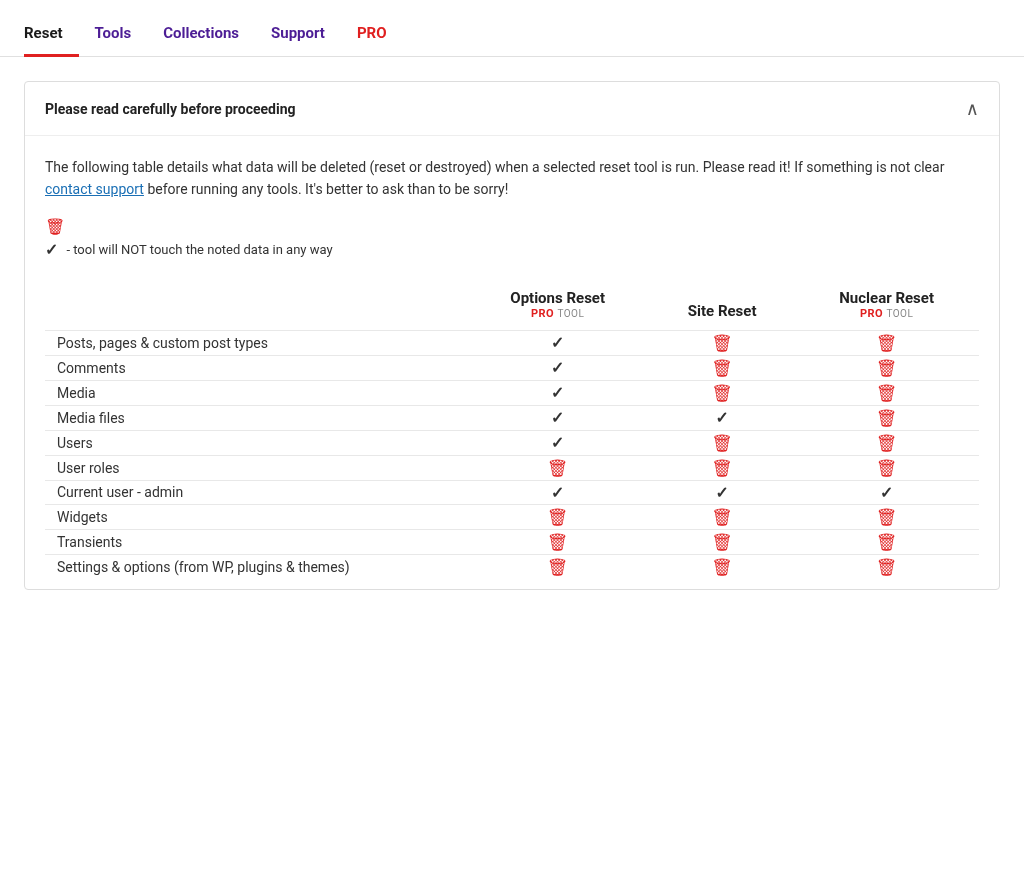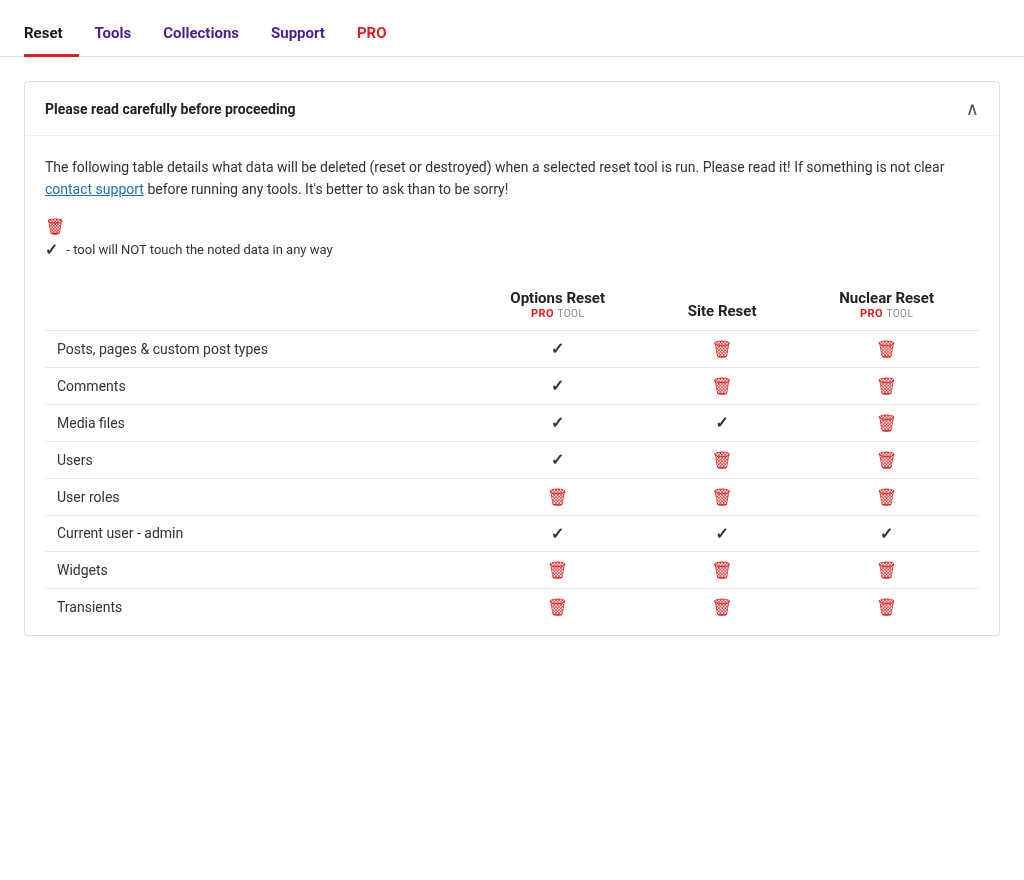--- a/index.html
+++ b/index.html
@@ -147,21 +147,21 @@
       font-weight: 400;
       font-size: 11px;
       color: #e02020;
       text-transform: uppercase;
       letter-spacing: 0.5px;
     }
     .data-table tbody tr {
       border-top: 1px solid #e8e8e8;
     }
     .data-table tbody tr td {
-      padding: 8px 12px;
+      padding: 2px 12px;
       text-align: center;
       font-size: 14px;
       color: #333;
     }
     .data-table tbody tr td:first-child {
       text-align: left;
     }
     .cell-trash {
       color: #e02020;
       font-size: 17px;
@@ -244,20 +244,26 @@
                 <td><span class="cell-trash">🗑</span></td>
                 <td><span class="cell-trash">🗑</span></td>
               </tr>
               <tr>
                 <td>Comments</td>
                 <td><span class="cell-check">✓</span></td>
                 <td><span class="cell-trash">🗑</span></td>
                 <td><span class="cell-trash">🗑</span></td>
               </tr>
               <tr>
+                <td>Media</td>
+                <td><span class="cell-check">✓</span></td>
+                <td><span class="cell-trash">🗑</span></td>
+                <td><span class="cell-trash">🗑</span></td>
+              </tr>
+              <tr>
                 <td>Media files</td>
                 <td><span class="cell-check">✓</span></td>
                 <td><span class="cell-check">✓</span></td>
                 <td><span class="cell-trash">🗑</span></td>
               </tr>
               <tr>
                 <td>Users</td>
                 <td><span class="cell-check">✓</span></td>
                 <td><span class="cell-trash">🗑</span></td>
                 <td><span class="cell-trash">🗑</span></td>
@@ -275,20 +281,26 @@
                 <td><span class="cell-check">✓</span></td>
               </tr>
               <tr>
                 <td>Widgets</td>
                 <td><span class="cell-trash">🗑</span></td>
                 <td><span class="cell-trash">🗑</span></td>
                 <td><span class="cell-trash">🗑</span></td>
               </tr>
               <tr>
                 <td>Transients</td>
+                <td><span class="cell-trash">🗑</span></td>
+                <td><span class="cell-trash">🗑</span></td>
+                <td><span class="cell-trash">🗑</span></td>
+              </tr>
+              <tr>
+                <td>Settings &amp; options (from WP, plugins &amp; themes)</td>
                 <td><span class="cell-trash">🗑</span></td>
                 <td><span class="cell-trash">🗑</span></td>
                 <td><span class="cell-trash">🗑</span></td>
               </tr>
             </tbody>
         </table>
       </div>
     </div>
   </div>
 </div>

